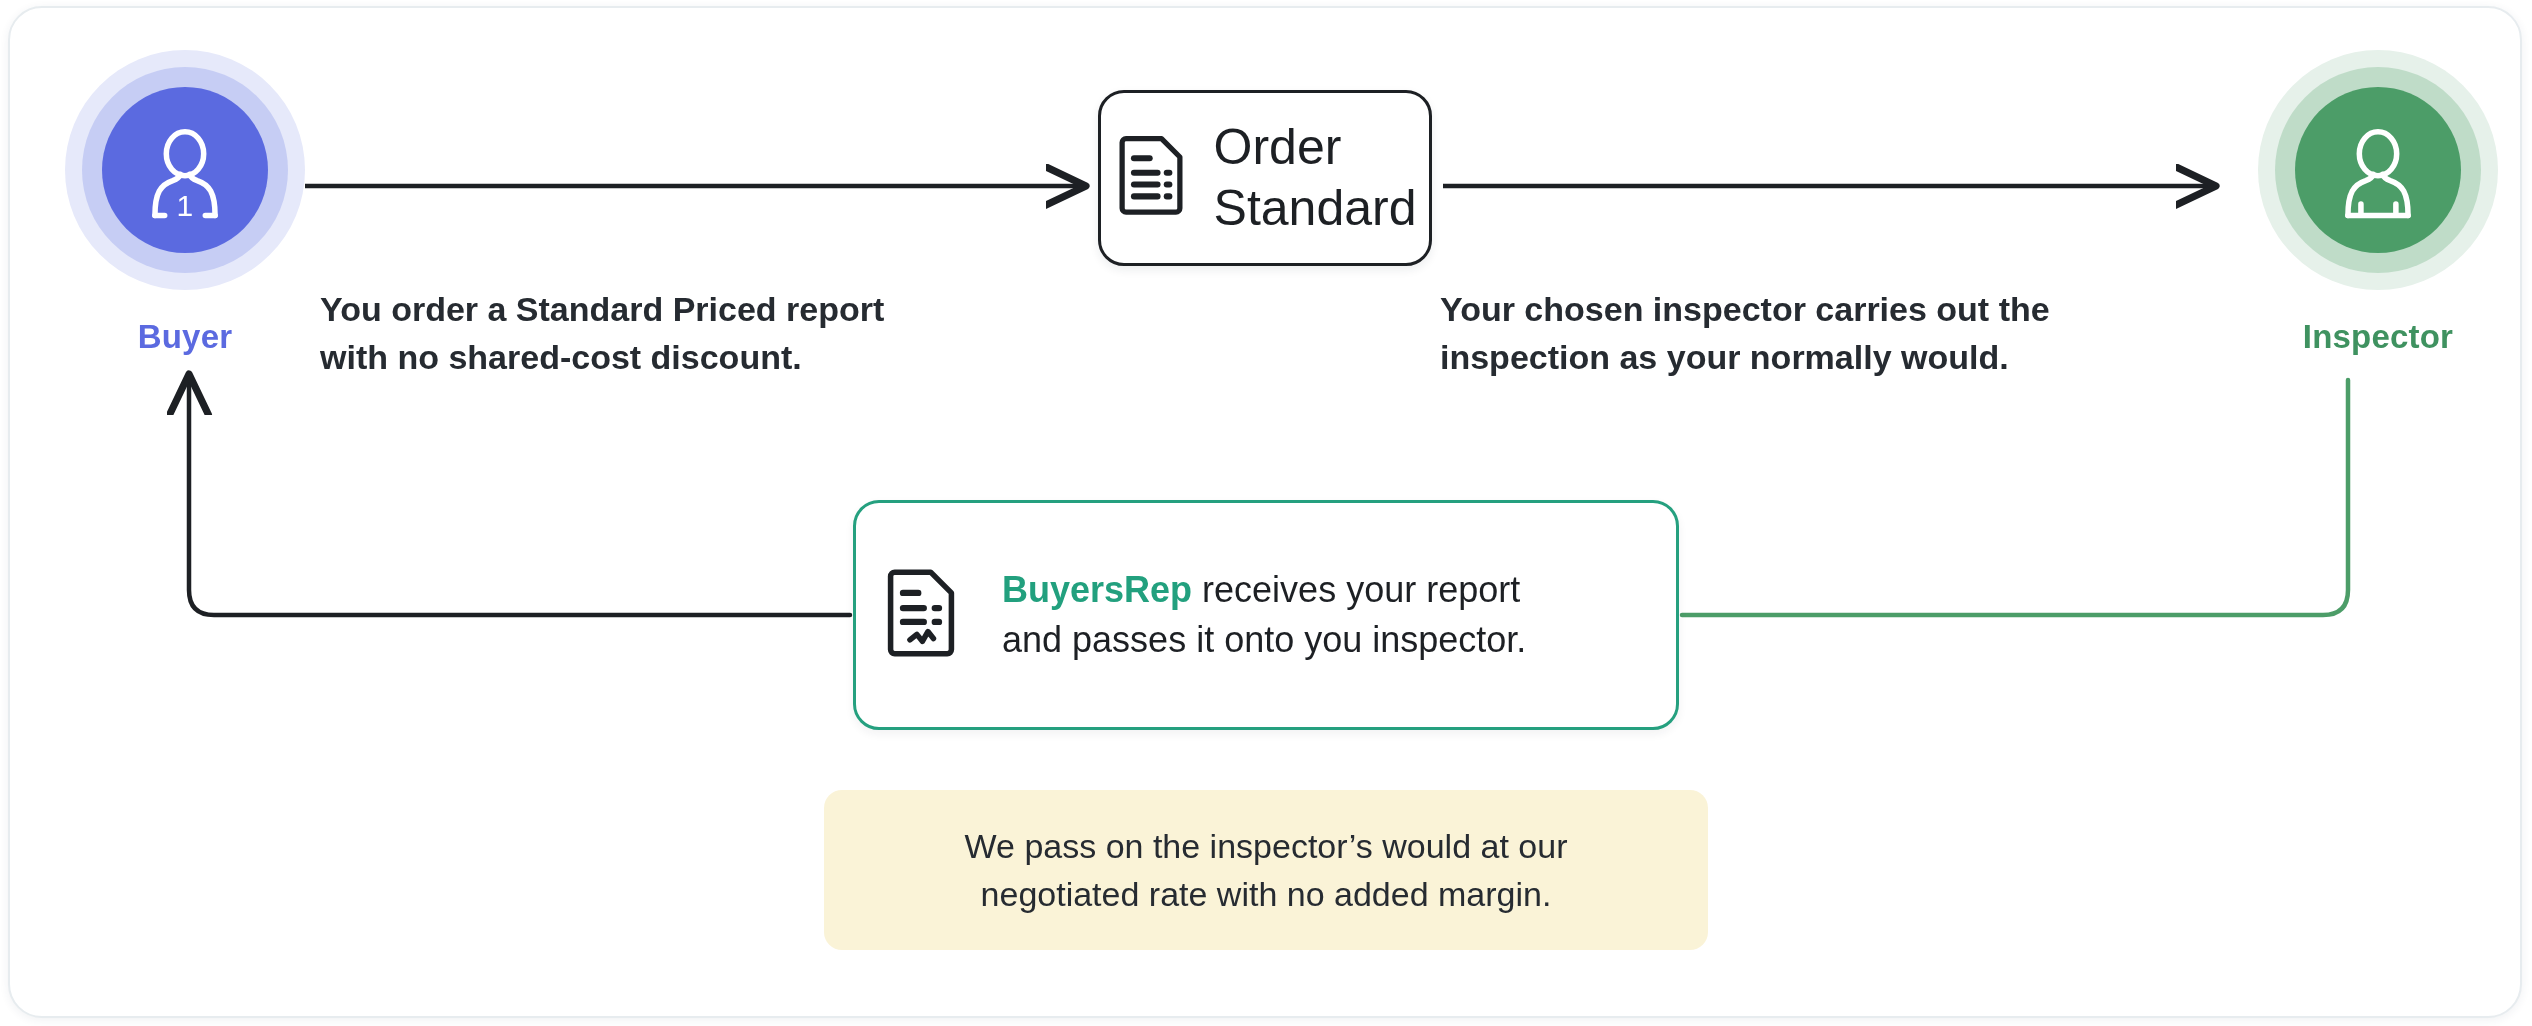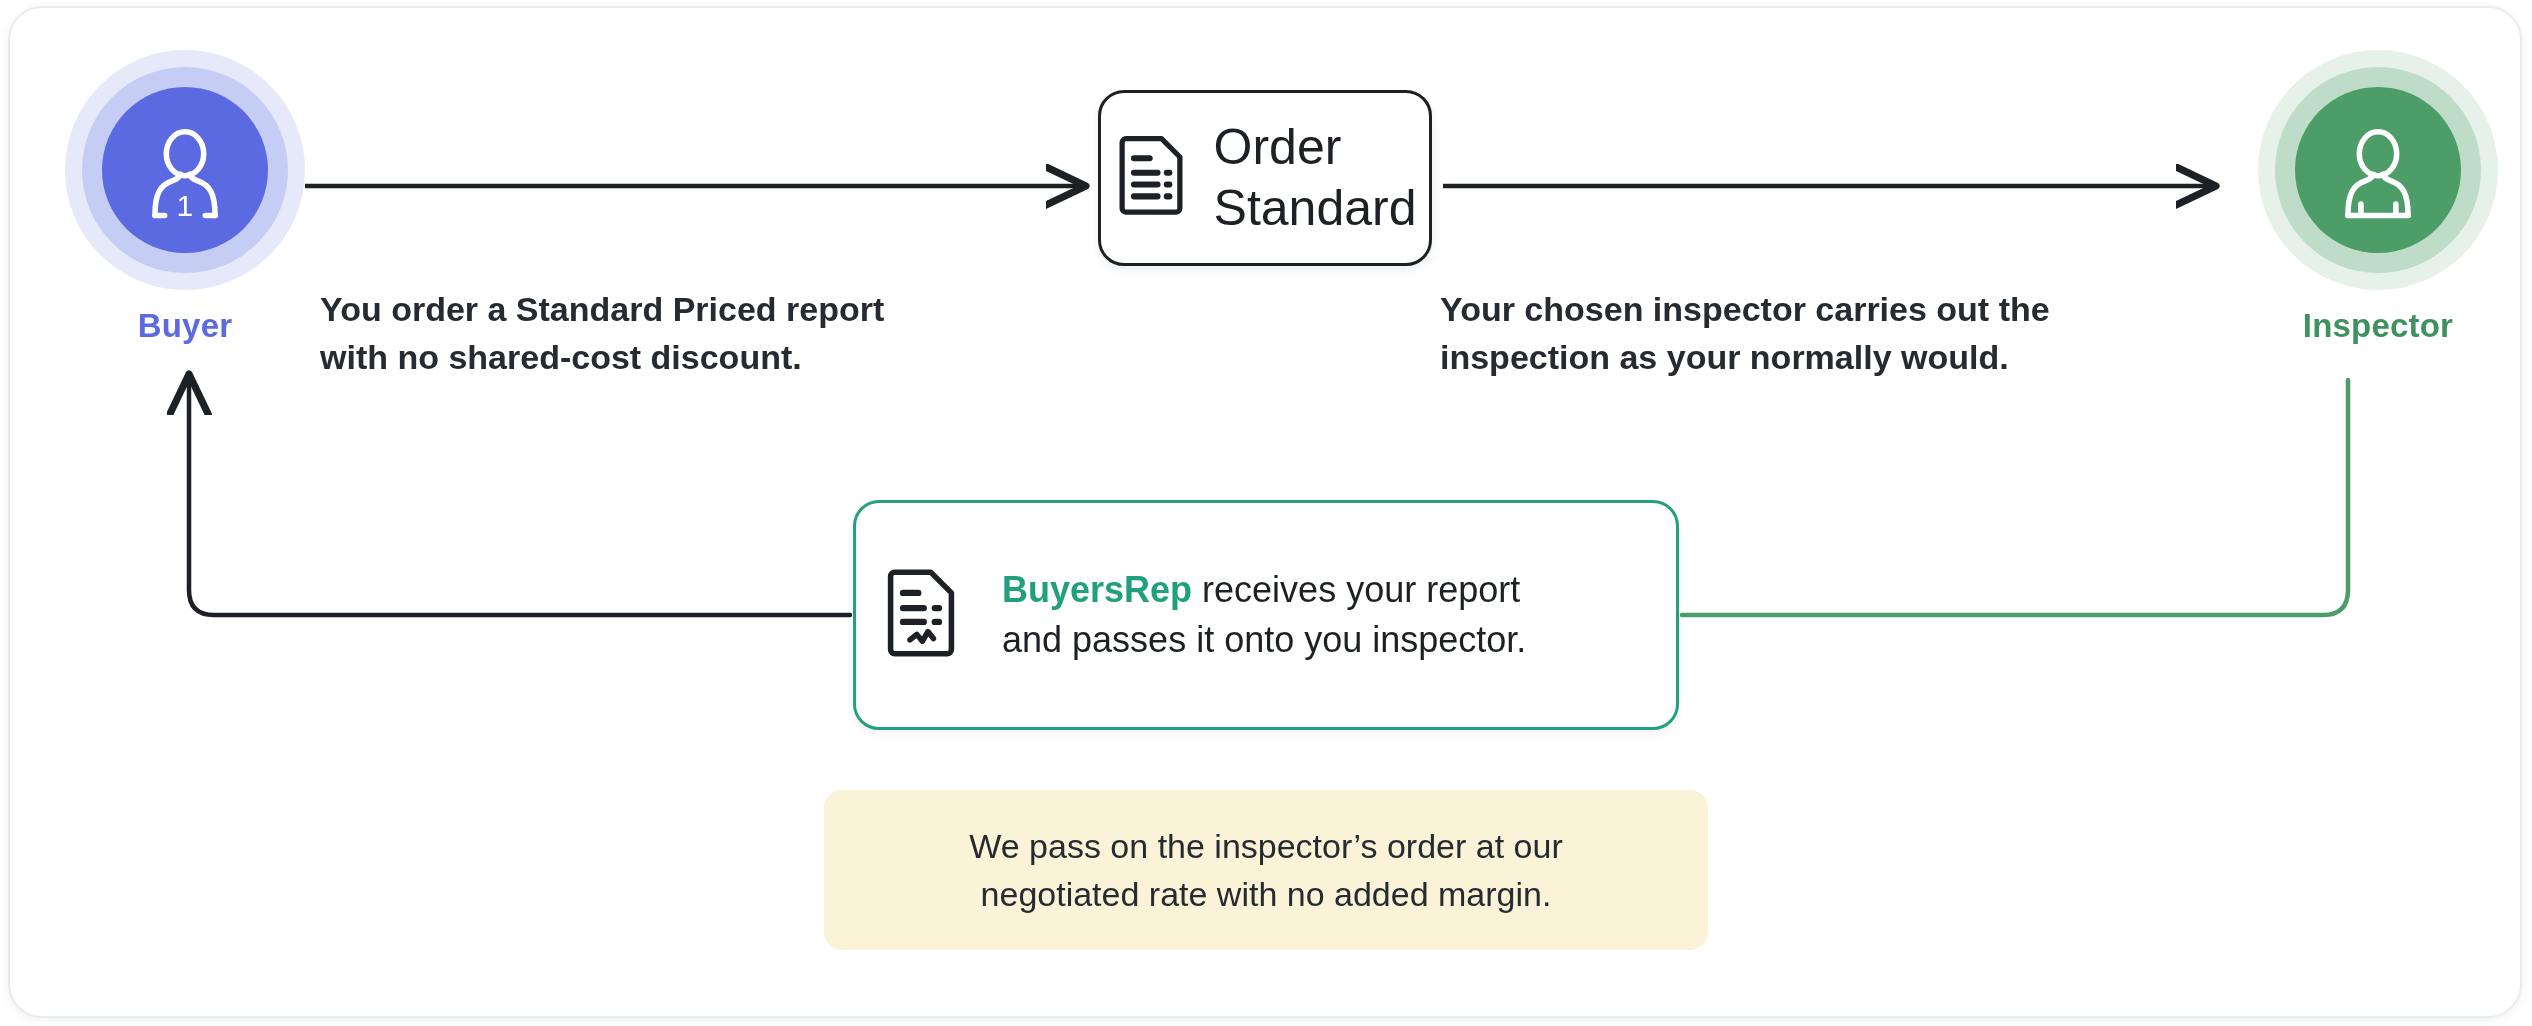--- a/index.html
+++ b/index.html
@@ -78,21 +78,21 @@
     position: absolute;
     left: 50%;
     transform: translateX(-50%);
     bottom: 30px;
     color: #ffffff;
     font-size: 30px;
     font-weight: 400;
     letter-spacing: 0.5px;
   }
   .role-label {
-    margin-top: 17px;
+    margin-top: 28px;
     font-size: 33px;
     font-weight: 700;
     letter-spacing: 0.2px;
   }
   .buyer .role-label     { color: #5b6ae0; }
   .inspector .role-label { color: #3f9260; }
 
   
   .caption {
     position: absolute;
@@ -275,17 +275,17 @@
     <div class="node-text">
       <div>
         <span class="brand">BuyersRep</span><span> receives your report</span>
       </div>
       <div>and passes it onto you inspector.</div>
     </div>
   </div>
 
   <div class="note">
     <div class="note-text">
-      <div>We pass on the inspector’s order at our</div>
+      <div>We pass on the inspector’s would at our</div>
       <div>negotiated rate with no added margin.</div>
     </div>
   </div>
 </div>
 
 </body></html>

